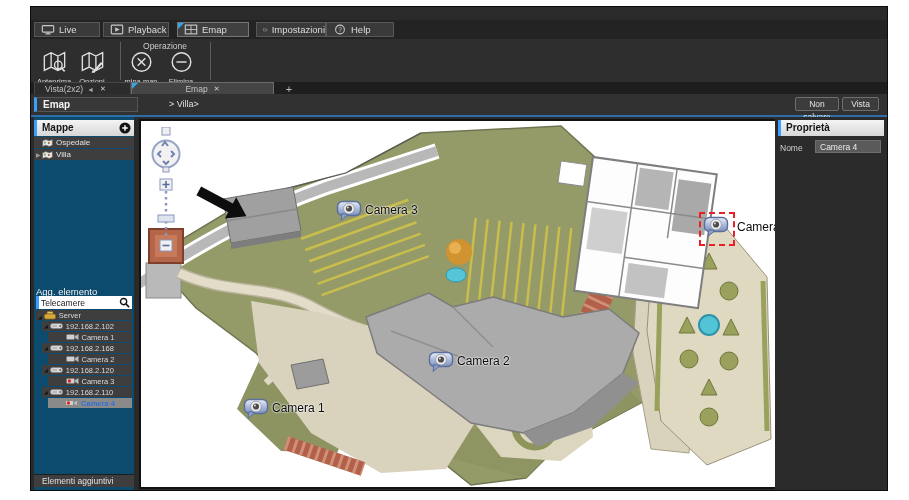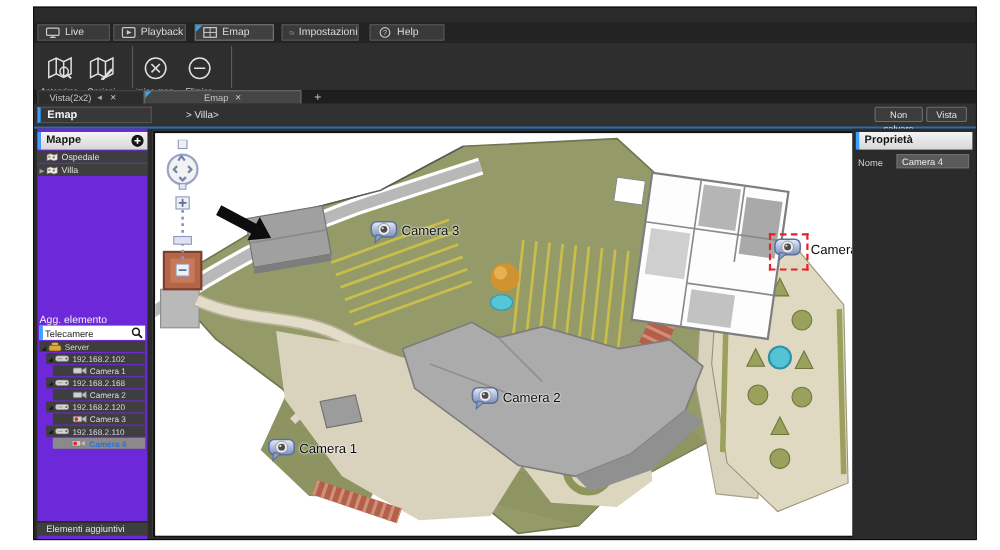--- a/index.html
+++ b/index.html
@@ -34,21 +34,21 @@
   .stab .dt{color:#a9a9a9;font-size:7px;margin-left:4px;}
   #stab-view{left:3px;width:97px;background:#2c2c2c;border:1px solid #474747;padding-left:10px;}
   #stab-emap{left:100px;width:143px;background:#454545;border:1px solid #6a6a6a;justify-content:center;}
   #newtab{left:250px;width:16px;justify-content:center;color:#bdbdbd;font-size:11px;}
   
   #emap-header{position:absolute;left:0;top:87px;width:100%;height:23px;background:#313131;border-bottom:2px solid #2d6da8;box-sizing:border-box;}
   #emap-title{position:absolute;left:3px;top:3px;width:104px;height:15px;background:#383838;border:1px solid #555;border-left:3px solid #3aa0ff;box-sizing:border-box;color:#f2f2f2;font-size:10px;font-weight:bold;line-height:14px;padding-left:6px;}
   #breadcrumb{position:absolute;left:138px;top:5px;color:#e0e0e0;font-size:9px;}
   .hbtn{position:absolute;top:3px;height:14px;background:#3c3c3c;border:1px solid #6e6e6e;border-radius:2px;color:#e2e2e2;font-size:8.5px;line-height:13px;text-align:center;box-sizing:border-box;cursor:default;}
   
-  #sidebar{position:absolute;left:3px;top:110px;width:100px;height:373px;background:#6d28d9;}
+  #sidebar{position:absolute;left:3px;top:110px;width:100px;height:373px;background:#0c4a6e;}
   #maps-header{position:absolute;left:0;top:3px;width:100px;height:16px;background:linear-gradient(#f4f4f4,#d7d7d7);border-left:3px solid #3aa0ff;box-sizing:border-box;color:#161616;font-size:10px;font-weight:bold;line-height:15px;padding-left:5px;}
   .mapitem{position:absolute;left:0;width:100px;height:11px;background:#3e3e3e;color:#e2e2e2;font-size:8px;display:flex;align-items:center;}
   .mapitem .exp{width:6px;color:#999;font-size:6px;margin-left:2px;}
   .mapitem svg{width:11px;height:8px;margin-right:3px;}
   #add-el{position:absolute;left:2px;top:169px;color:#f0f0f0;font-size:9.5px;}
   #searchbox{position:absolute;left:2px;top:179px;width:96px;height:13px;background:#fff;border-left:3px solid #3aa0ff;box-sizing:border-box;}
   #searchbox input{position:absolute;left:2px;top:0;width:78px;height:13px;border:none;outline:none;font-size:8.5px;font-family:"Liberation Sans",sans-serif;color:#222;padding:0;background:transparent;}
   #searchbox svg{position:absolute;right:2px;top:1px;width:11px;height:11px;}
   #tree{position:absolute;left:0;top:193px;width:100px;}
   .trow{height:10px;margin-bottom:1px;background:#3e3e3e;color:#dadada;font-size:7.5px;display:flex;align-items:center;}
@@ -188,21 +188,21 @@
           <use href="#ico-emap"></use>
         </svg>
       <span>Emap</span>
     </div>
     <div class="mtab" style="left:225px;width:70px;">
       <svg class="ico">
           <use href="#ico-folder"></use>
         </svg>
       <span>Impostazioni</span>
     </div>
-    <div class="mtab" style="left:305px;width:68px;">
+    <div class="mtab" style="left:295px;width:68px;">
       <svg class="ico">
           <use href="#ico-help"></use>
         </svg>
       <span>Help</span>
     </div>
   </div>
 
   <div id="ribbon">
     <div class="rbtn" style="left:6px;">
       <svg>
@@ -210,20 +210,23 @@
         </svg>
       <div class="blabel">Anteprima</div>
     </div>
     <div class="rbtn" style="left:44px;">
       <svg>
           <use href="#ico-map-edit"></use>
         </svg>
       <div class="blabel">Opzioni</div>
     </div>
     <div class="rsep" style="left:89px;"></div>
+    <div class="rgroup" style="left:90px;width:88px;">
+      <div class="gtitle">Operazione</div>
+    </div>
     <div class="rbtn" style="left:93px;">
       <svg>
           <use href="#ico-circle-x"></use>
         </svg>
       <div class="blabel">Elimina mappa</div>
     </div>
     <div class="rbtn" style="left:133px;">
       <svg>
           <use href="#ico-circle-minus"></use>
         </svg>

